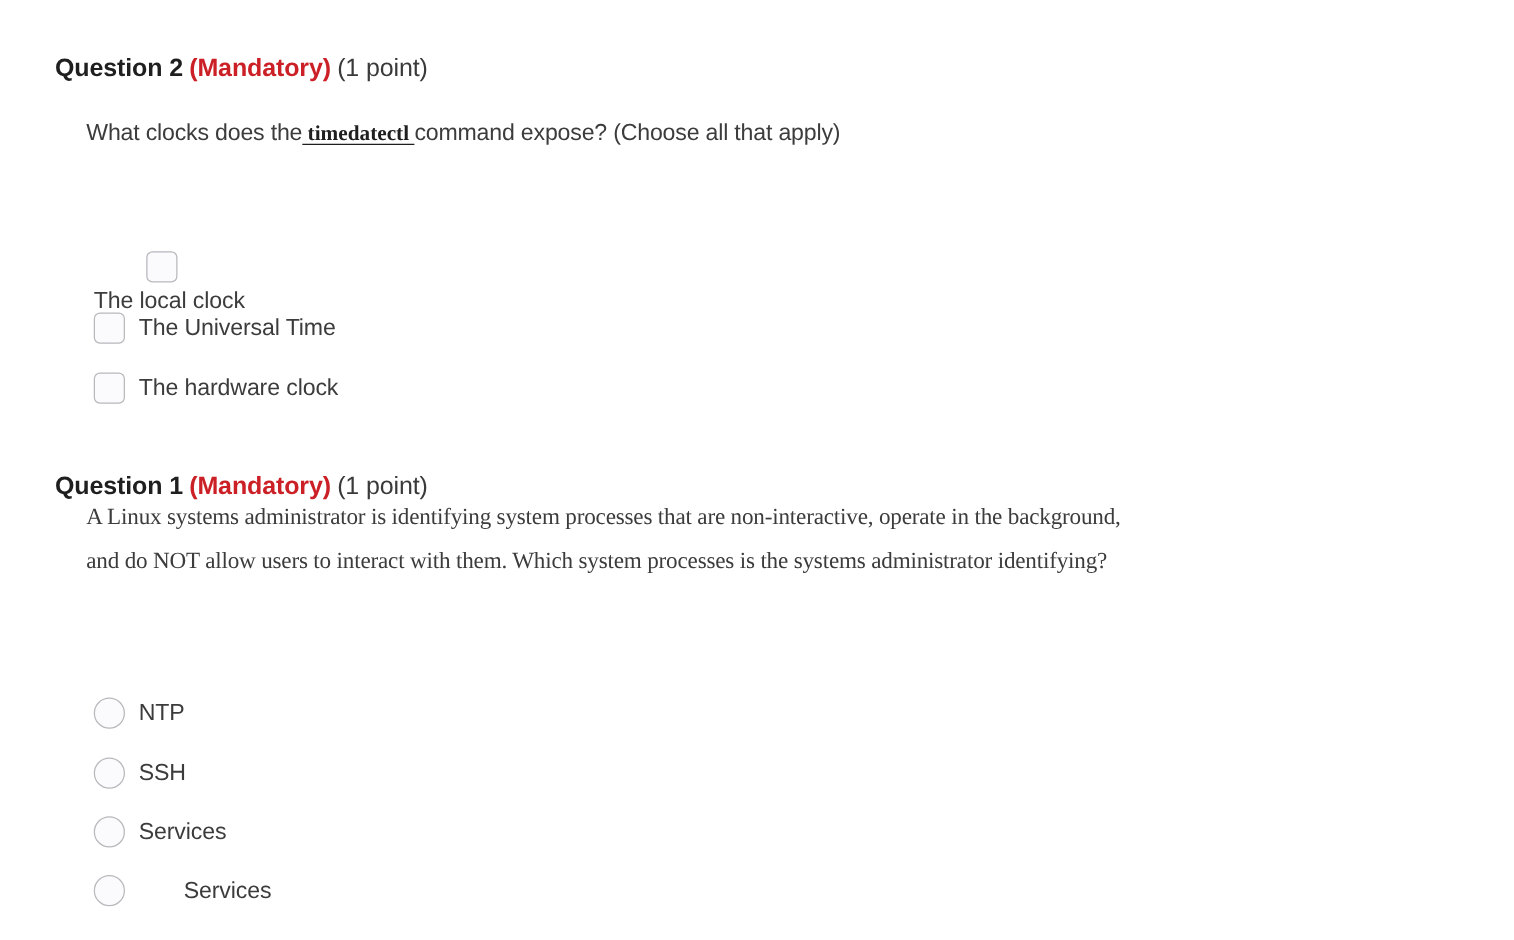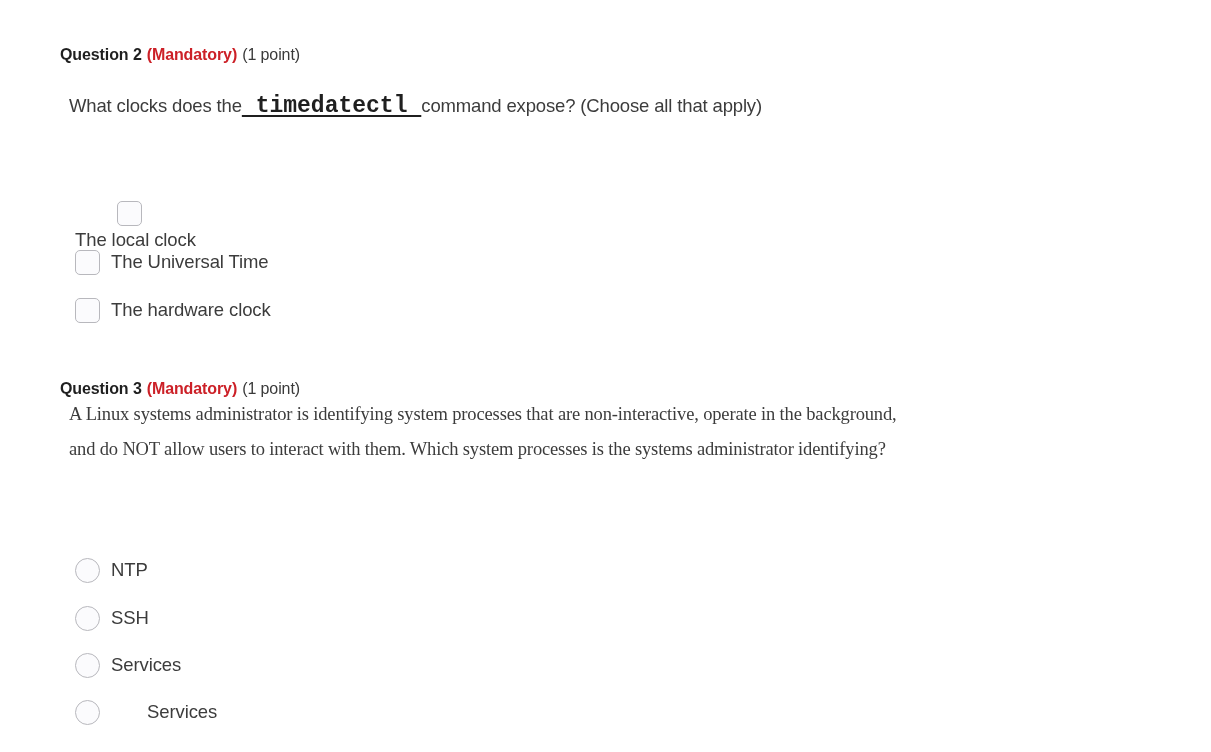--- a/index.html
+++ b/index.html
@@ -19,22 +19,22 @@
   .page {
     position: relative;
     width: 1211px;
     height: 752px;
     background: #ffffff;
   }
 
   
   .q-heading {
     position: absolute;
-    left: 60px;
-    font-size: 16px;
+    left: 44px;
+    font-size: 20px;
     line-height: 26px;
     white-space: nowrap;
     letter-spacing: -0.1px;
   }
   .q-heading .q-title {
     font-weight: bold;
     color: #1f1f1f;
   }
   .q-heading .q-mandatory {
     font-weight: bold;
@@ -50,23 +50,23 @@
   
   .q-body {
     position: absolute;
     left: 69px;
     font-size: 18.5px;
     line-height: 35px;
     color: #3c3c3c;
     letter-spacing: -0.15px;
   }
   .q-body .mono {
-    font-family: Liberation Mono, monospace;
+    font-family: Liberation Serif, serif;
     font-weight: bold;
-    font-size: 23px;
+    font-size: 17px;
     color: #1f1f1f;
     text-decoration: underline;
     text-underline-offset: 3px;
     letter-spacing: 0;
   }
 
   
   .option-row {
     position: absolute;
     left: 75px;
@@ -127,21 +127,21 @@
     <span class="checkbox-control"></span>
     <span class="option-label">The hardware clock</span>
   </div>
 
   <div class="option-row" style="top:248px;">
     <span class="checkbox-control"></span>
     <span class="option-label">The Universal Time</span>
   </div>
 
   <div class="q-heading" style="top:376px;">
-    <span class="q-title">Question 3</span><span class="q-mandatory">(Mandatory)</span><span class="q-points">(1 point)</span>
+    <span class="q-title">Question 1</span><span class="q-mandatory">(Mandatory)</span><span class="q-points">(1 point)</span>
   </div>
 
   <div class="q-body" style="top:397px; width:850px;font-family:Liberation Serif, serif;">A Linux systems administrator is identifying system processes that are non-interactive, operate in the background, and do NOT allow users to interact with them. Which system processes is the systems administrator identifying?</div>
 
   <div class="option-row" style="top:556px;">
     <span class="radio-control"></span>
     <span class="option-label">NTP</span>
   </div>
 
   <div class="option-row" style="top:604px;">

